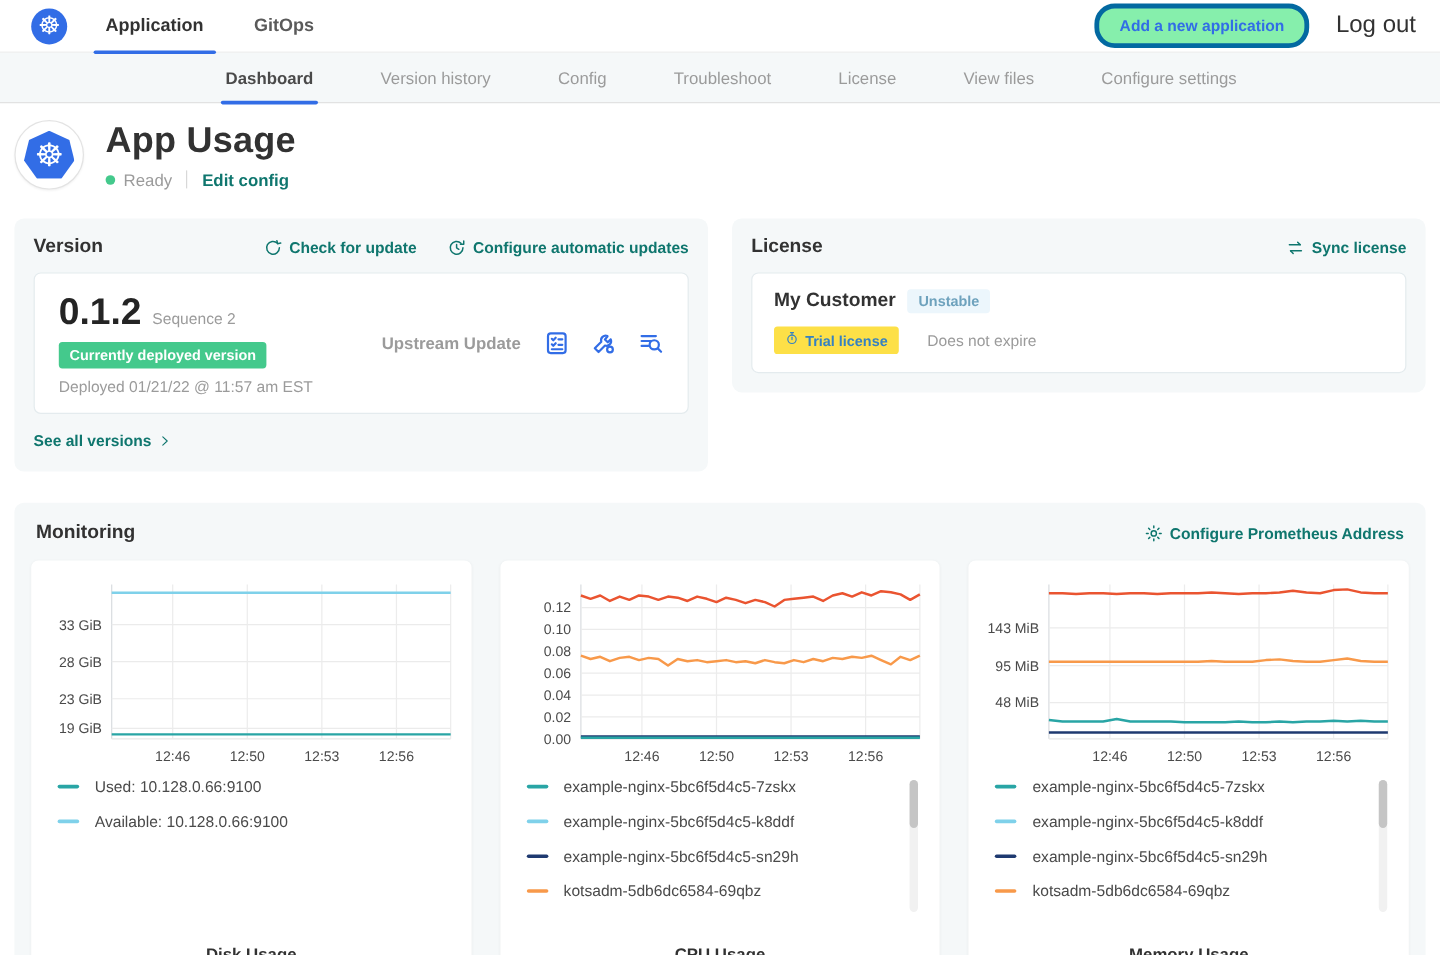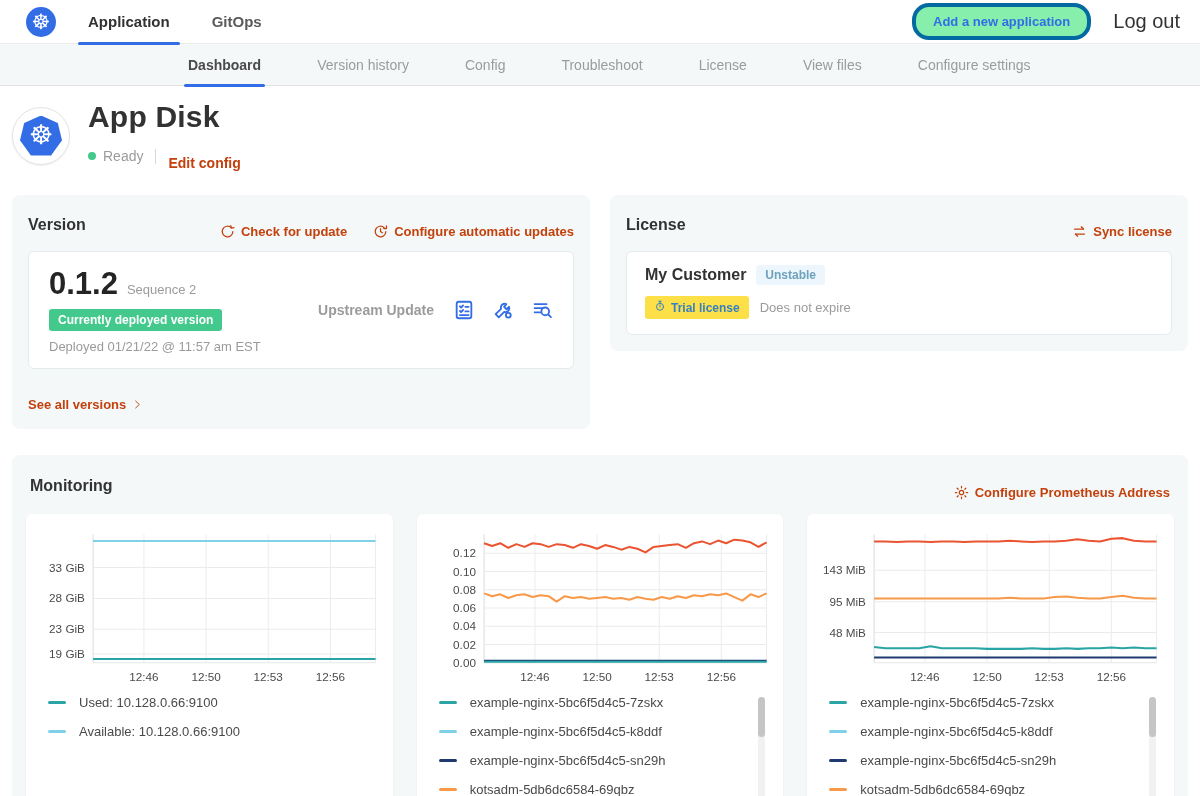--- a/index.html
+++ b/index.html
@@ -38,22 +38,22 @@
     display:flex; align-items:center; justify-content:center; flex:0 0 auto; }
   .heptagon { width:42px; height:40px; background:#326de6; display:flex; align-items:center;
     justify-content:center; color:#fff; font-size:27px; line-height:1;
     clip-path:polygon(50% 0%, 90% 19%, 100% 62%, 74% 100%, 26% 100%, 0% 62%, 10% 19%); }
   .app-title-block { margin-left:18px; }
   .app-title { font-size:30px; font-weight:700; color:#323232; letter-spacing:.2px; }
   .status-row { display:flex; align-items:center; margin-top:7px; }
   .dot { width:8px; height:8px; border-radius:50%; background:#44c98c; margin-right:7px; }
   .status-text { font-size:14px; color:#9b9b9b; }
   .vdiv { width:1px; height:15px; background:#d8d8d8; margin:0 12px; }
-  .link { color:#c2410c; font-weight:700; font-size:13px; cursor:pointer;
-    display:inline-flex; align-items:center; gap:6px;margin-top:14px; }
+  .link { color:#0f766e; font-weight:700; font-size:13px; cursor:pointer;
+    display:inline-flex; align-items:center; gap:6px; }
   .link svg { display:block; }
 
   
   .cards-row { display:flex; gap:20px; margin:12px 12px 0; align-items:flex-start; }
   .panel { flex:1; background:#f5f8f9; border-radius:8px; padding:15px 16px 16px; }
   .panel-header { display:flex; align-items:center; }
   .panel-title { font-size:16px; font-weight:700; color:#323232; }
   .panel-links { margin-left:auto; display:flex; gap:26px; }
   .inner-card { background:#fff; border:1px solid #e4ebee; border-radius:6px; margin-top:12px; }
 
@@ -71,21 +71,21 @@
   .panel-footer { margin-top:14px; }
 
   .lic-inner { padding:13px 18px 15px; }
   .lic-row1 { display:flex; align-items:center; }
   .customer { font-size:16px; font-weight:700; color:#323232; }
   .badge-channel { margin-left:10px; background:#ecf6fc; color:#6ea2bd; font-size:12px;
     font-weight:600; padding:3px 9px; border-radius:3px; }
   .lic-row2 { display:flex; align-items:center; margin-top:11px; }
   .badge-trial { display:inline-flex; align-items:center; gap:5px; background:#fde047;
     color:#3581c2; font-size:12px; font-weight:700; padding:4px 9px; border-radius:3px; }
-  .expiry { font-size:13px; color:#9b9b9b; margin-left:11px; }
+  .expiry { font-size:13px; color:#9b9b9b; margin-left:24px; }
 
   
   .monitoring { margin:26px 12px 0; background:#f5f8f9; border-radius:8px; padding:16px 14px 18px; }
   .charts { display:flex; gap:24px; margin-top:14px; }
   .chart-card { flex:1; background:#fff; border-radius:6px; box-shadow:0 1px 3px rgba(0,0,0,.05);
     padding:12px 12px 14px; display:flex; flex-direction:column; height:350px; }
   .chart-card svg.plot { width:100%; display:block; }
   .legend { position:relative; margin:8px 6px 0 10px; height:126px; }
   .legend ul { list-style:none; }
   .legend li { display:flex; align-items:center; margin-bottom:14px; }
@@ -121,21 +121,21 @@
       <div class="subtab">View files</div>
       <div class="subtab">Configure settings</div>
     </div>
 </div>
 
 <div class="app-header">
   <div class="app-logo">
     <div class="heptagon">☸</div>
   </div>
   <div class="app-title-block">
-    <div class="app-title">App Disk</div>
+    <div class="app-title">App Usage</div>
     <div class="status-row">
       <span class="dot"></span>
       <span class="status-text">Ready</span>
       <span class="vdiv"></span>
       <span class="link" style="font-size:14px">Edit config</span>
     </div>
   </div>
 </div>
 
 <div class="cards-row">

